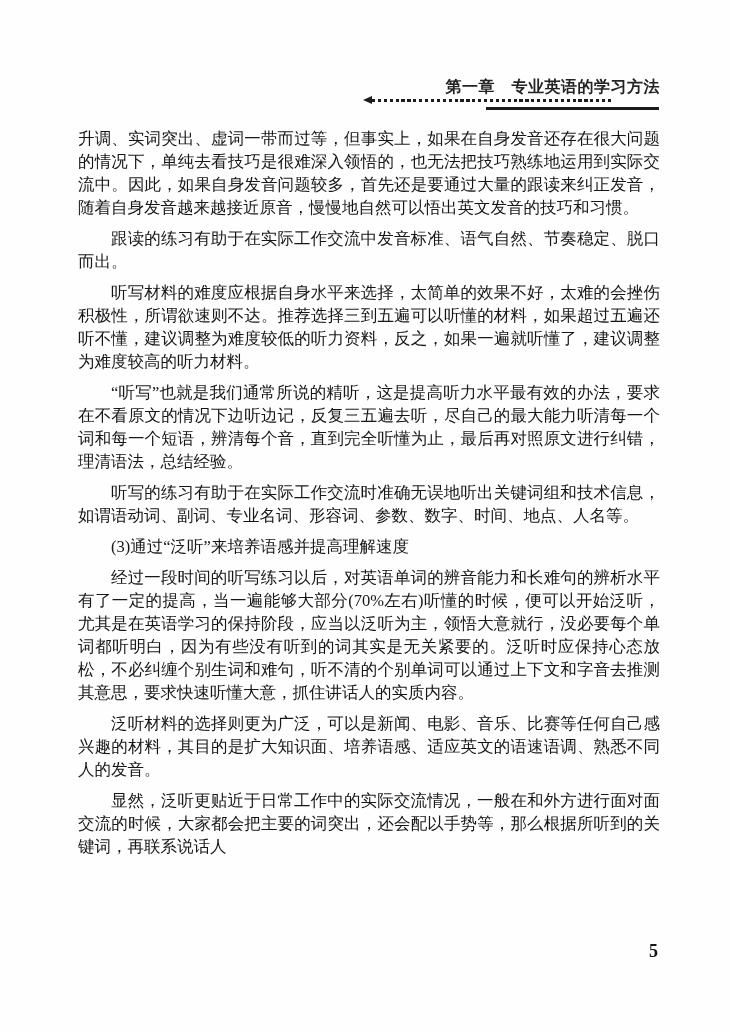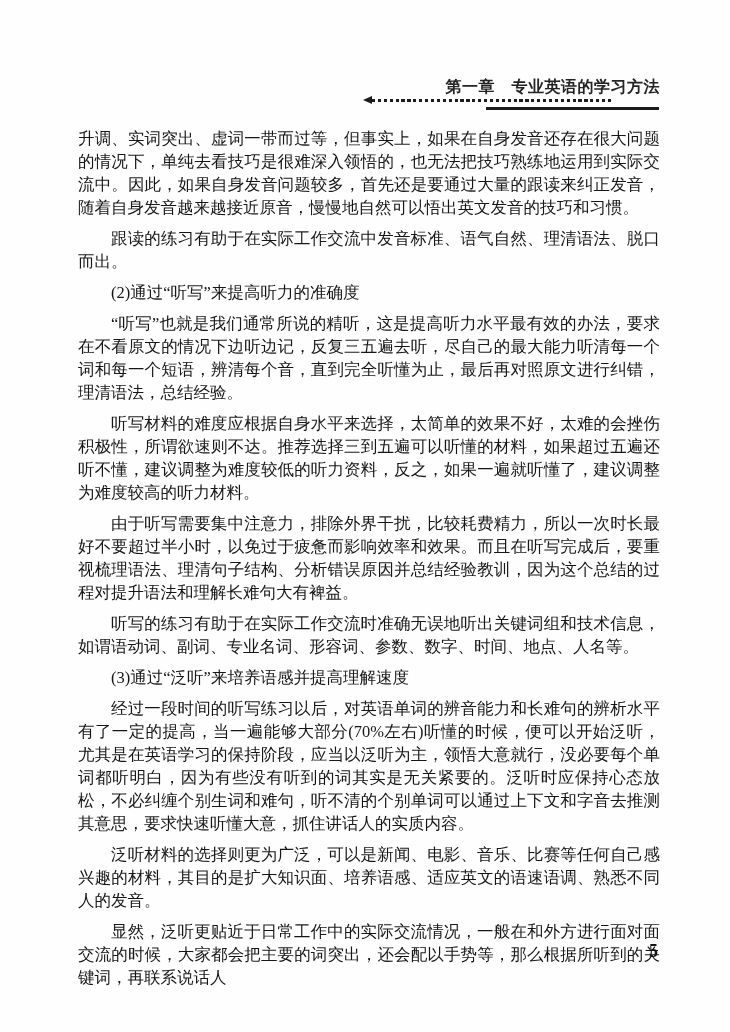--- a/index.html
+++ b/index.html
@@ -104,25 +104,23 @@
     <div class="chapter-title">第一章　专业英语的学习方法</div>
     <div class="rule-dashed">
       <span class="arrowhead"></span>
       <span class="dashes"></span>
     </div>
     <div class="rule-solid"></div>
   </header>
 
   <main class="body-text">
     <p class="noindent">升调、实词突出、虚词一带而过等，但事实上，如果在自身发音还存在很大问题的情况下，单纯去看技巧是很难深入领悟的，也无法把技巧熟练地运用到实际交流中。因此，如果自身发音问题较多，首先还是要通过大量的跟读来纠正发音，随着自身发音越来越接近原音，慢慢地自然可以悟出英文发音的技巧和习惯。</p>
-    <p>跟读的练习有助于在实际工作交流中发音标准、语气自然、理清语法、脱口而出。</p>
-    <p>(2)通过“听写”来提高听力的准确度</p>
+    <p>跟读的练习有助于在实际工作交流中发音标准、语气自然、节奏稳定、脱口而出。</p>
+    <p>听写材料的难度应根据自身水平来选择，太简单的效果不好，太难的会挫伤积极性，所谓欲速则不达。推荐选择三到五遍可以听懂的材料，如果超过五遍还听不懂，建议调整为难度较低的听力资料，反之，如果一遍就听懂了，建议调整为难度较高的听力材料。</p>
     <p>“听写”也就是我们通常所说的精听，这是提高听力水平最有效的办法，要求在不看原文的情况下边听边记，反复三五遍去听，尽自己的最大能力听清每一个词和每一个短语，辨清每个音，直到完全听懂为止，最后再对照原文进行纠错，理清语法，总结经验。</p>
-    <p>听写材料的难度应根据自身水平来选择，太简单的效果不好，太难的会挫伤积极性，所谓欲速则不达。推荐选择三到五遍可以听懂的材料，如果超过五遍还听不懂，建议调整为难度较低的听力资料，反之，如果一遍就听懂了，建议调整为难度较高的听力材料。</p>
-    <p>由于听写需要集中注意力，排除外界干扰，比较耗费精力，所以一次时长最好不要超过半小时，以免过于疲惫而影响效率和效果。而且在听写完成后，要重视梳理语法、理清句子结构、分析错误原因并总结经验教训，因为这个总结的过程对提升语法和理解长难句大有裨益。</p>
     <p>听写的练习有助于在实际工作交流时准确无误地听出关键词组和技术信息，如谓语动词、副词、专业名词、形容词、参数、数字、时间、地点、人名等。</p>
     <p>(3)通过“泛听”来培养语感并提高理解速度</p>
     <p>经过一段时间的听写练习以后，对英语单词的辨音能力和长难句的辨析水平有了一定的提高，当一遍能够大部分(70%左右)听懂的时候，便可以开始泛听，尤其是在英语学习的保持阶段，应当以泛听为主，领悟大意就行，没必要每个单词都听明白，因为有些没有听到的词其实是无关紧要的。泛听时应保持心态放松，不必纠缠个别生词和难句，听不清的个别单词可以通过上下文和字音去推测其意思，要求快速听懂大意，抓住讲话人的实质内容。</p>
     <p>泛听材料的选择则更为广泛，可以是新闻、电影、音乐、比赛等任何自己感兴趣的材料，其目的是扩大知识面、培养语感、适应英文的语速语调、熟悉不同人的发音。</p>
     <p>显然，泛听更贴近于日常工作中的实际交流情况，一般在和外方进行面对面交流的时候，大家都会把主要的词突出，还会配以手势等，那么根据所听到的关键词，再联系说话人</p>
   </main>
 
   <div class="folio">5</div>
 
 </div>

